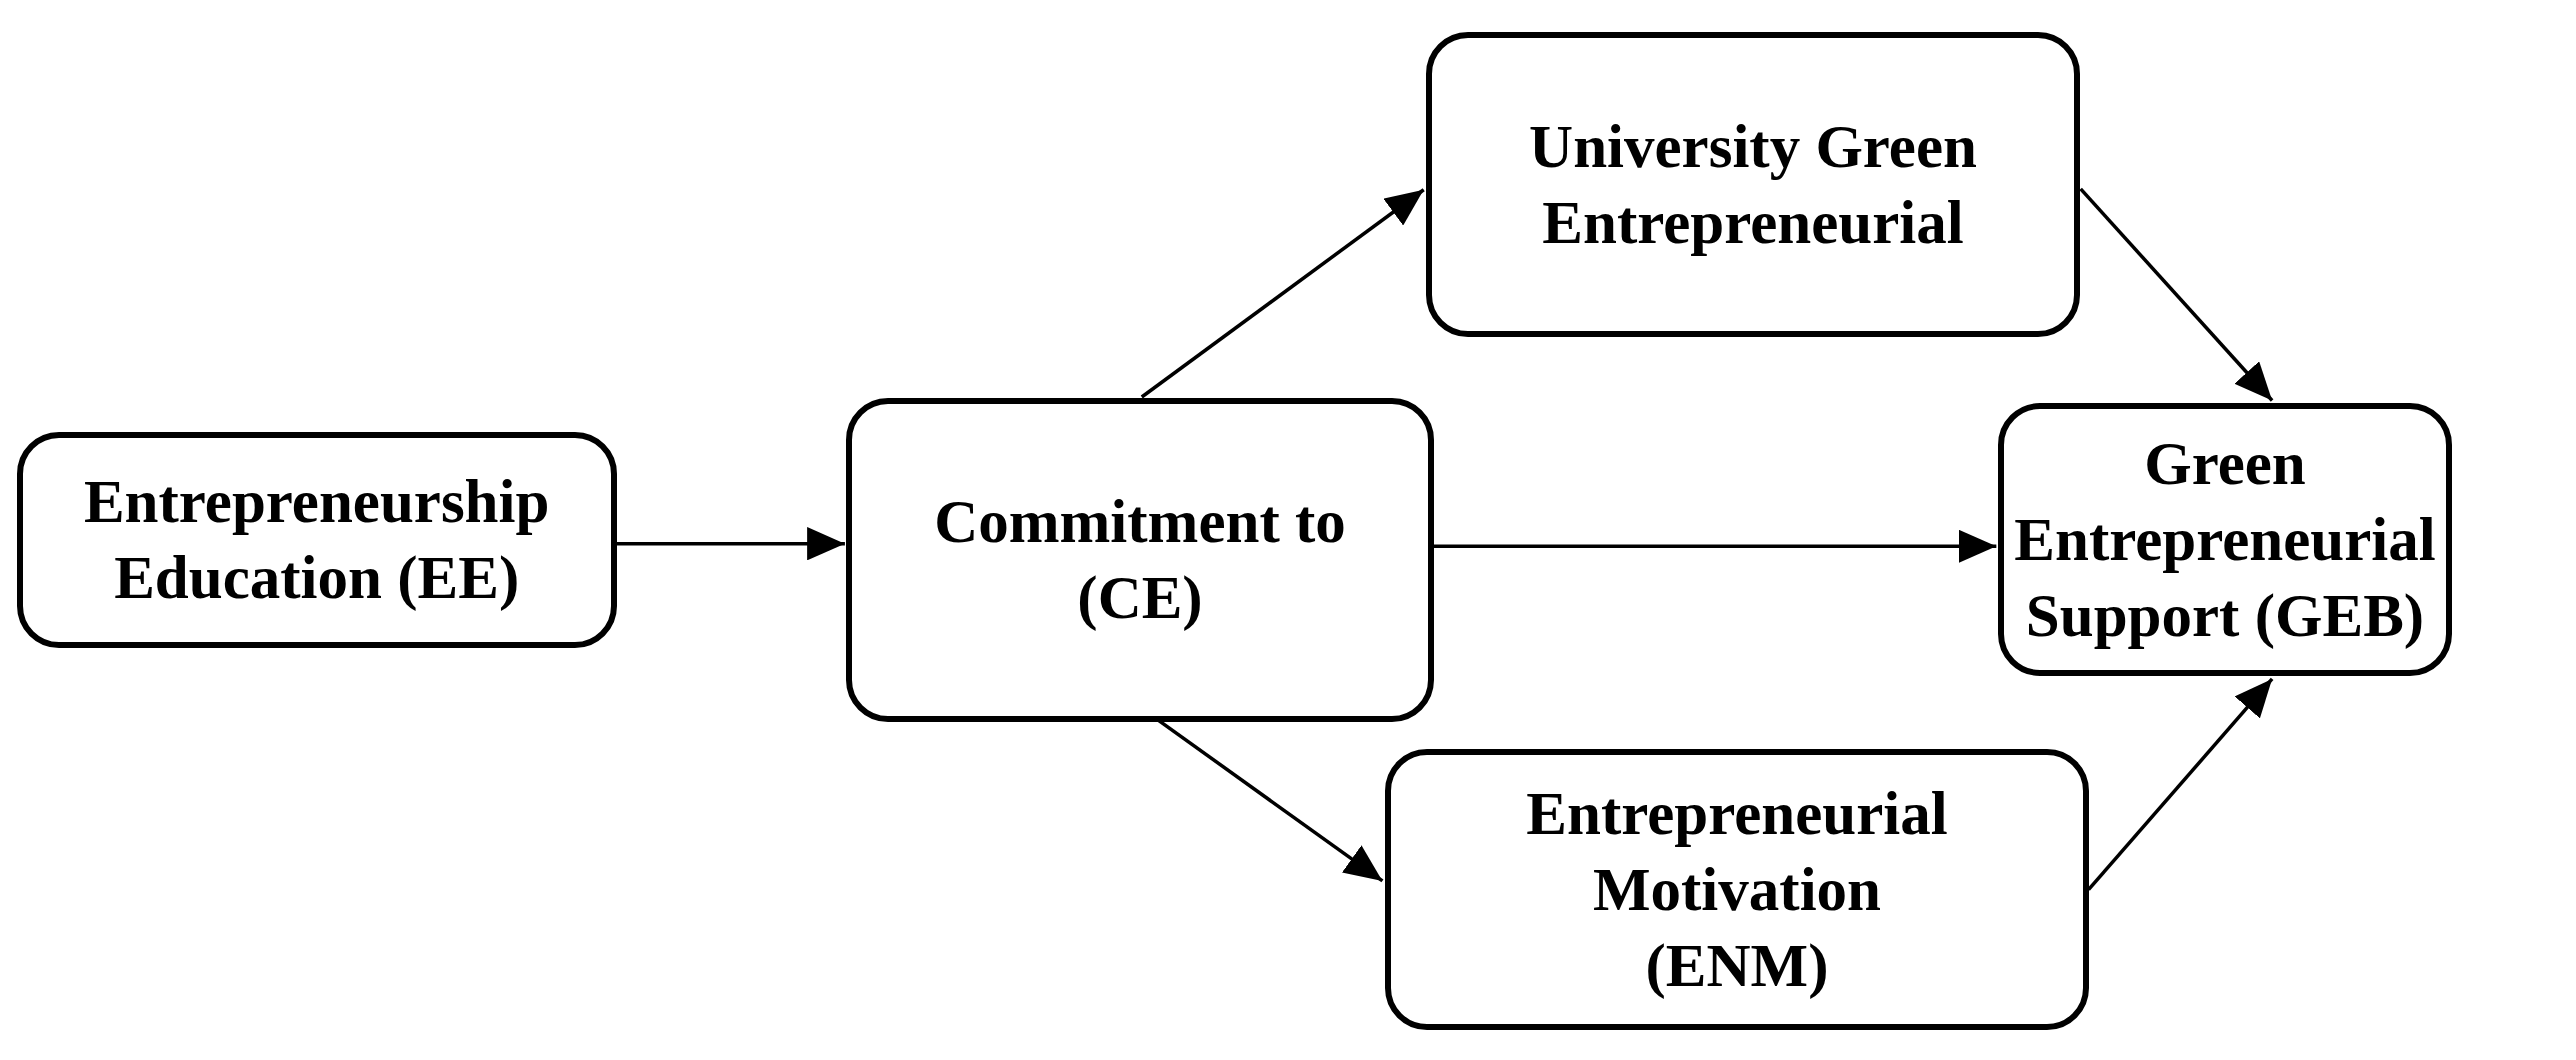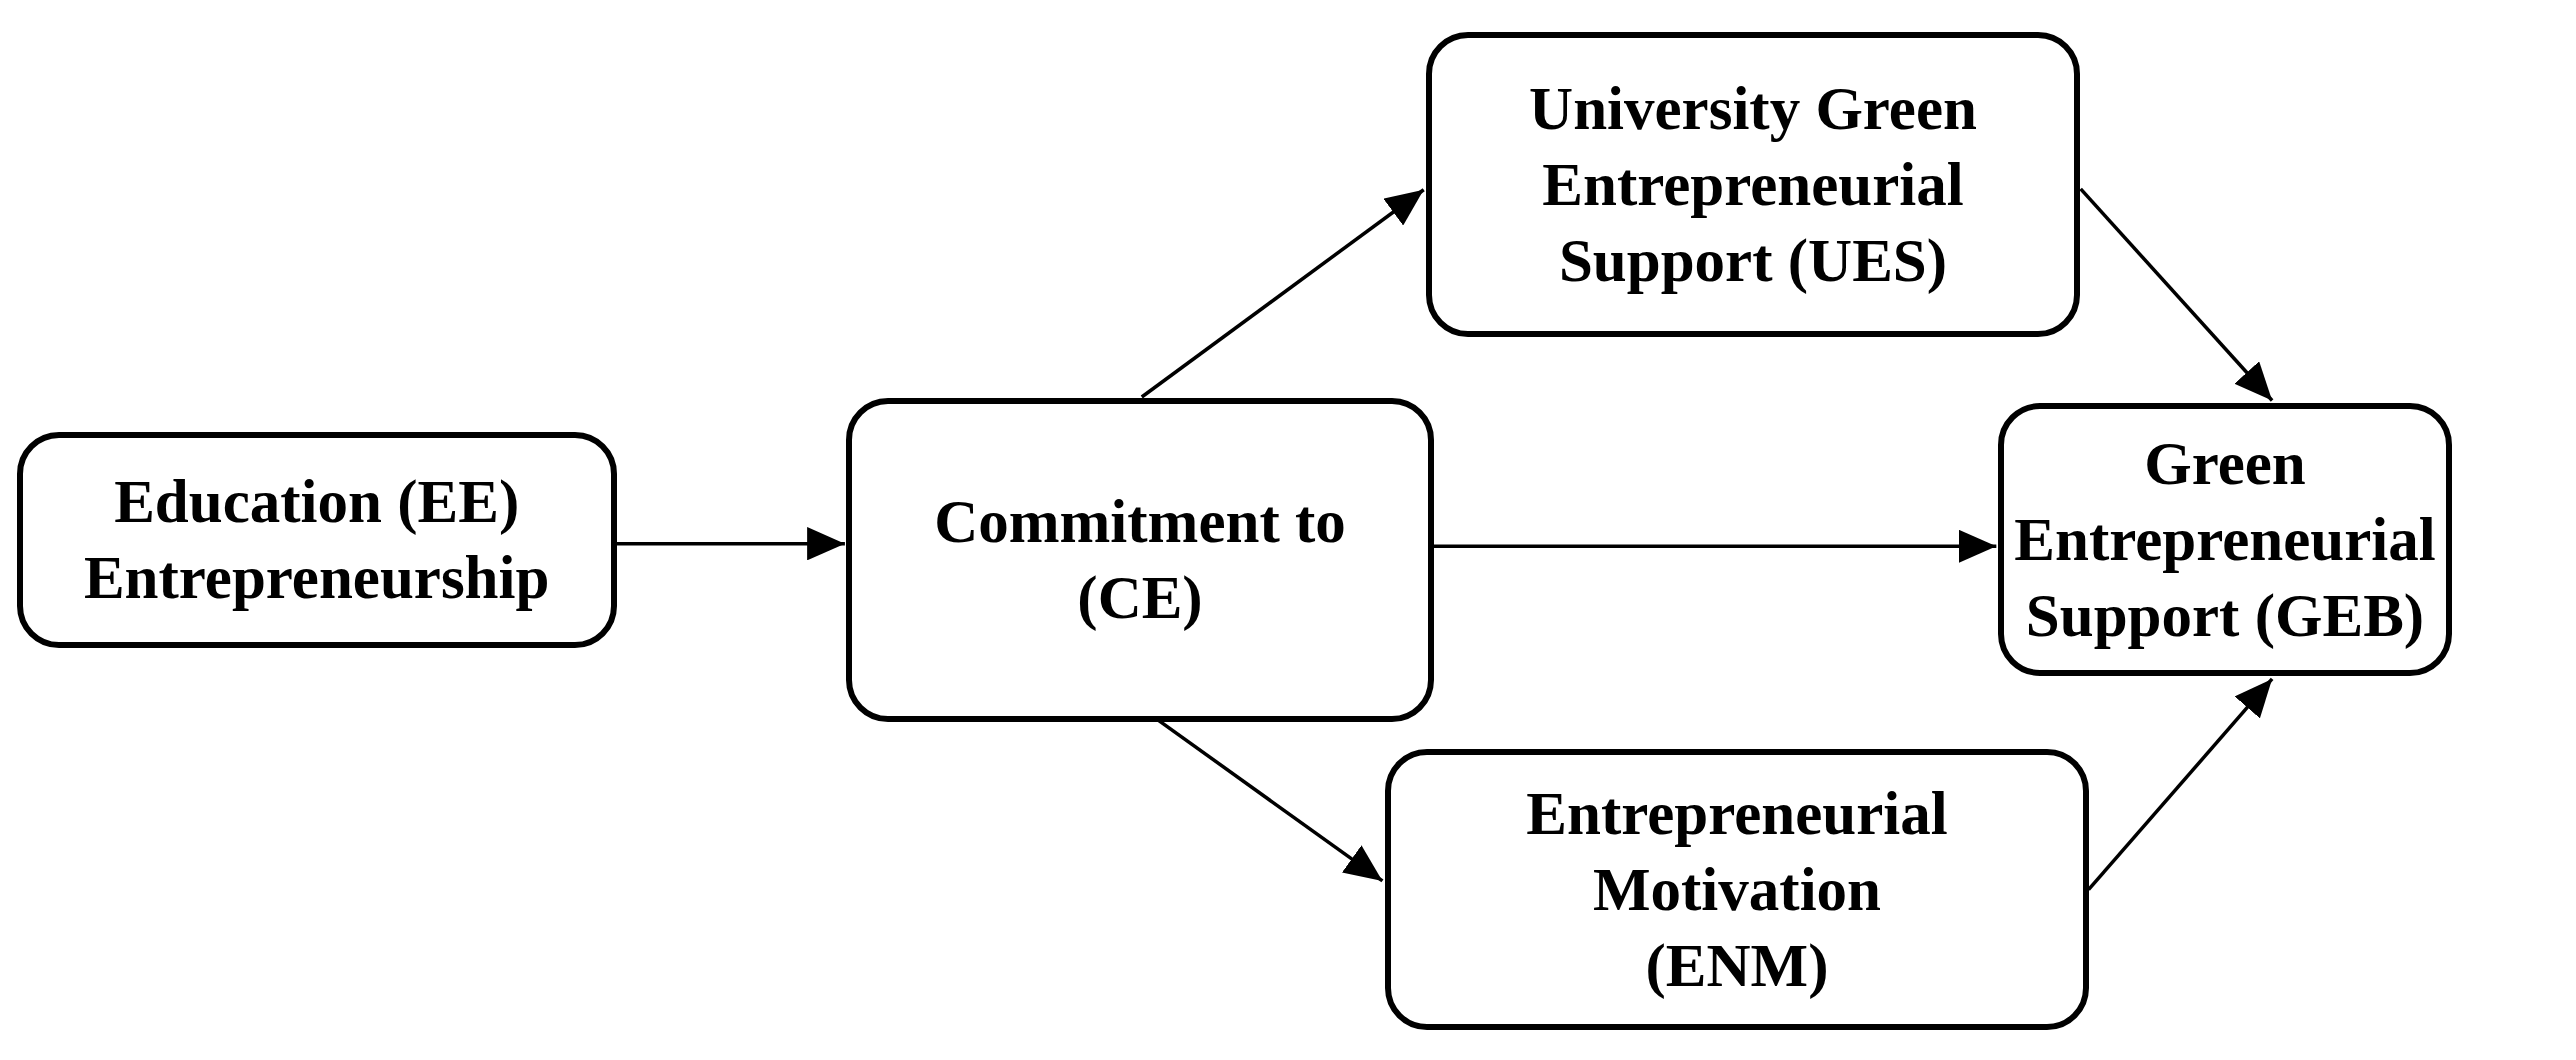--- a/index.html
+++ b/index.html
@@ -62,33 +62,32 @@
     <line x1="1632" y1="622" x2="2273" y2="622" stroke="#000000" stroke-width="4" marker-end="url(#arrowhead)"></line>
 
     <line x1="1277" y1="790" x2="1574" y2="1003" stroke="#000000" stroke-width="4" marker-end="url(#arrowhead)"></line>
 
     <line x1="2369" y1="215" x2="2587" y2="456" stroke="#000000" stroke-width="4" marker-end="url(#arrowhead)"></line>
 
     <line x1="2378" y1="1013" x2="2587" y2="773" stroke="#000000" stroke-width="4" marker-end="url(#arrowhead)"></line>
   </svg>
 
   <div class="node" style="left:16.7px; top:432px; width:600px; height:216px;">
+    <span class="line">Entrepreneurship</span>
     <span class="line">Education (EE)</span>
-    <span class="line">Entrepreneurship</span>
   </div>
 
   <div class="node" style="left:846px; top:398px; width:588px; height:324px;">
     <span class="line">Commitment to</span>
     <span class="line">(CE)</span>
   </div>
 
   <div class="node" style="left:1426px; top:32px; width:654px; height:305px;">
     <span class="line">University Green</span>
     <span class="line">Entrepreneurial</span>
-    <span class="line">Support (UES)</span>
   </div>
 
   <div class="node" style="left:1385px; top:749px; width:704px; height:281px;">
     <span class="line">Entrepreneurial</span>
     <span class="line">Motivation</span>
     <span class="line">(ENM)</span>
   </div>
 
   <div class="node" style="left:1998px; top:403px; width:454px; height:273px;">
     <span class="line">Green</span>

